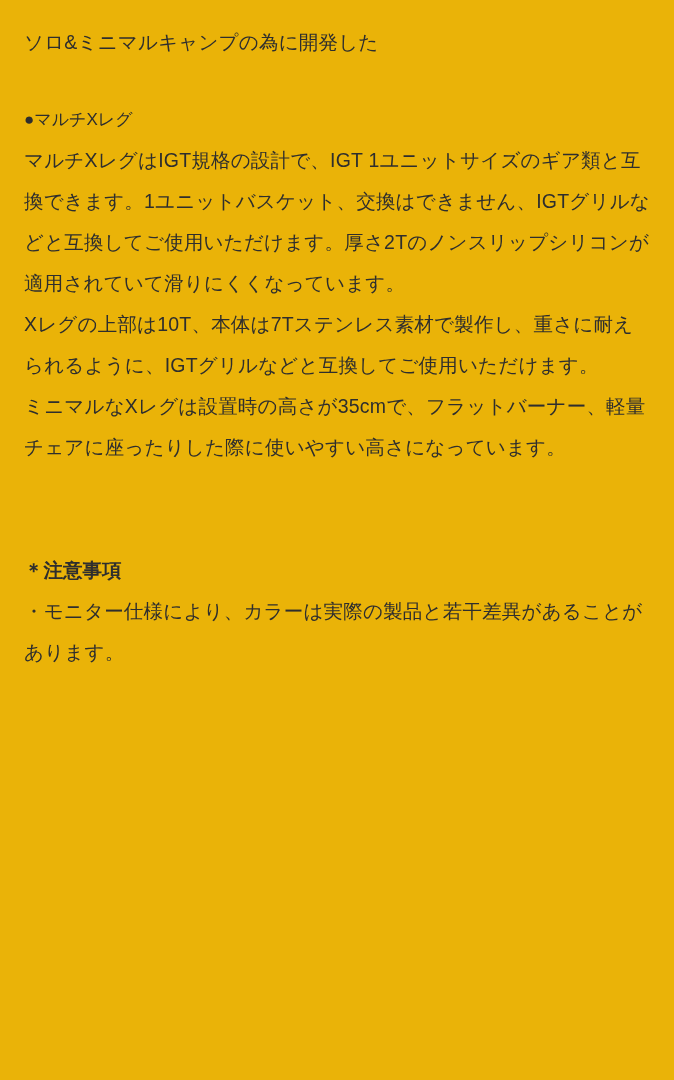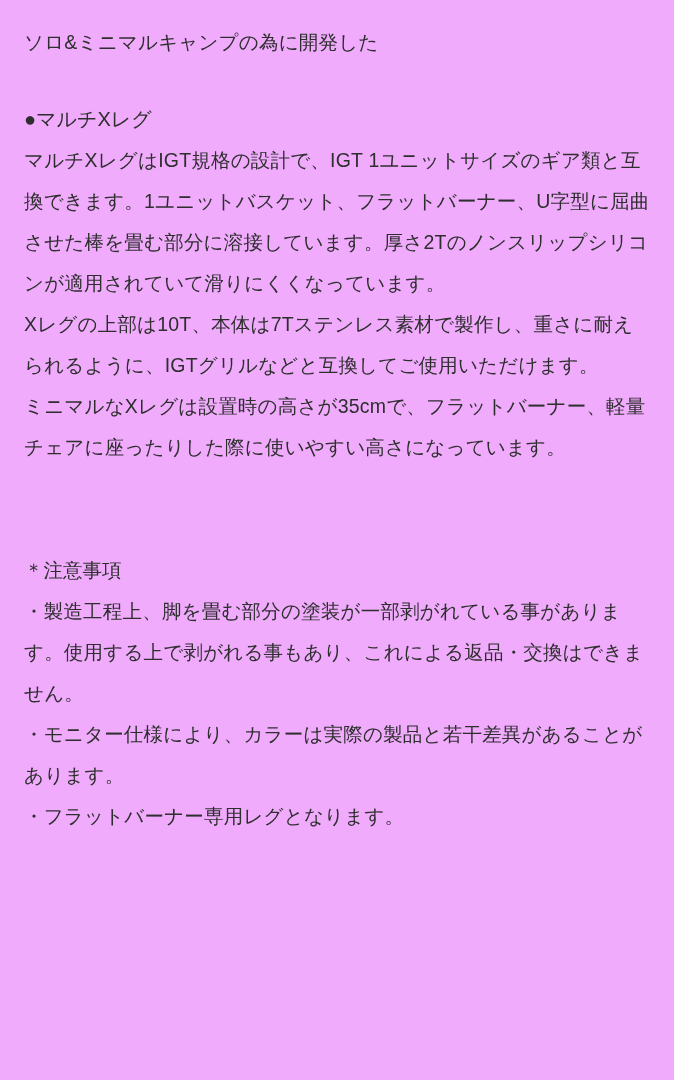--- a/index.html
+++ b/index.html
@@ -13,21 +13,21 @@
     background: #ffffff;
     font-family: "Liberation Sans", "DejaVu Sans", sans-serif;
     color: #333333;
     overflow: hidden;
   }
   .page {
     width: 674px;
     height: 1080px;
     box-sizing: border-box;
     padding: 22px 24px 0 24px;
-    background: #f0abfc;
+    background: #eab308;
   }
   .para {
     font-size: 19.5px;
     line-height: 41px;
     letter-spacing: 0.2px;
     color: #2e2e2e;
     margin: 0;
     text-align: left;
     word-break: break-all;
   }
@@ -37,56 +37,54 @@
   .gap-sm {
     height: 36px;
   }
   .gap-lg {
     height: 82px;
   }
   .line {
     display: block;
   }
   .heading {
-    font-size: 20px;
+    font-size: 17px;
     line-height: 41px;
     color: #2e2e2e;
     margin: 0;
     font-weight: normal;
   }
   .notice-title {
     font-size: 19.5px;
     line-height: 41px;
     color: #2e2e2e;
     margin: 0;
-    font-weight: normal;
+    font-weight: bold;
   }
 </style>
 </head>
 <body>
 
 <div class="page">
 
   <div class="para block">
     <span class="line">ソロ&amp;ミニマルキャンプの為に開発した</span>
   </div>
 
   <div class="gap-sm"></div>
 
   <p class="heading">●マルチXレグ</p>
 
-  <p class="para">マルチXレグはIGT規格の設計で、IGT 1ユニットサイズのギア類と互換できます。1ユニットバスケット、フラットバーナー、U字型に屈曲させた棒を畳む部分に溶接しています。厚さ2Tのノンスリップシリコンが適用されていて滑りにくくなっています。</p>
+  <p class="para">マルチXレグはIGT規格の設計で、IGT 1ユニットサイズのギア類と互換できます。1ユニットバスケット、交換はできません、IGTグリルなどと互換してご使用いただけます。厚さ2Tのノンスリップシリコンが適用されていて滑りにくくなっています。</p>
 
   <p class="para">Xレグの上部は10T、本体は7Tステンレス素材で製作し、重さに耐えられるように、IGTグリルなどと互換してご使用いただけます。</p>
 
   <p class="para">ミニマルなXレグは設置時の高さが35cmで、フラットバーナー、軽量チェアに座ったりした際に使いやすい高さになっています。</p>
 
   <div class="gap-lg"></div>
 
   <p class="notice-title">＊注意事項</p>
 
-  <p class="para">・製造工程上、脚を畳む部分の塗装が一部剥がれている事があります。使用する上で剥がれる事もあり、これによる返品・交換はできません。</p>
 
   <p class="para">・モニター仕様により、カラーは実際の製品と若干差異があることがあります。</p>
 
-  <p class="para">・フラットバーナー専用レグとなります。</p>
 
 </div>
 
 </body></html>

